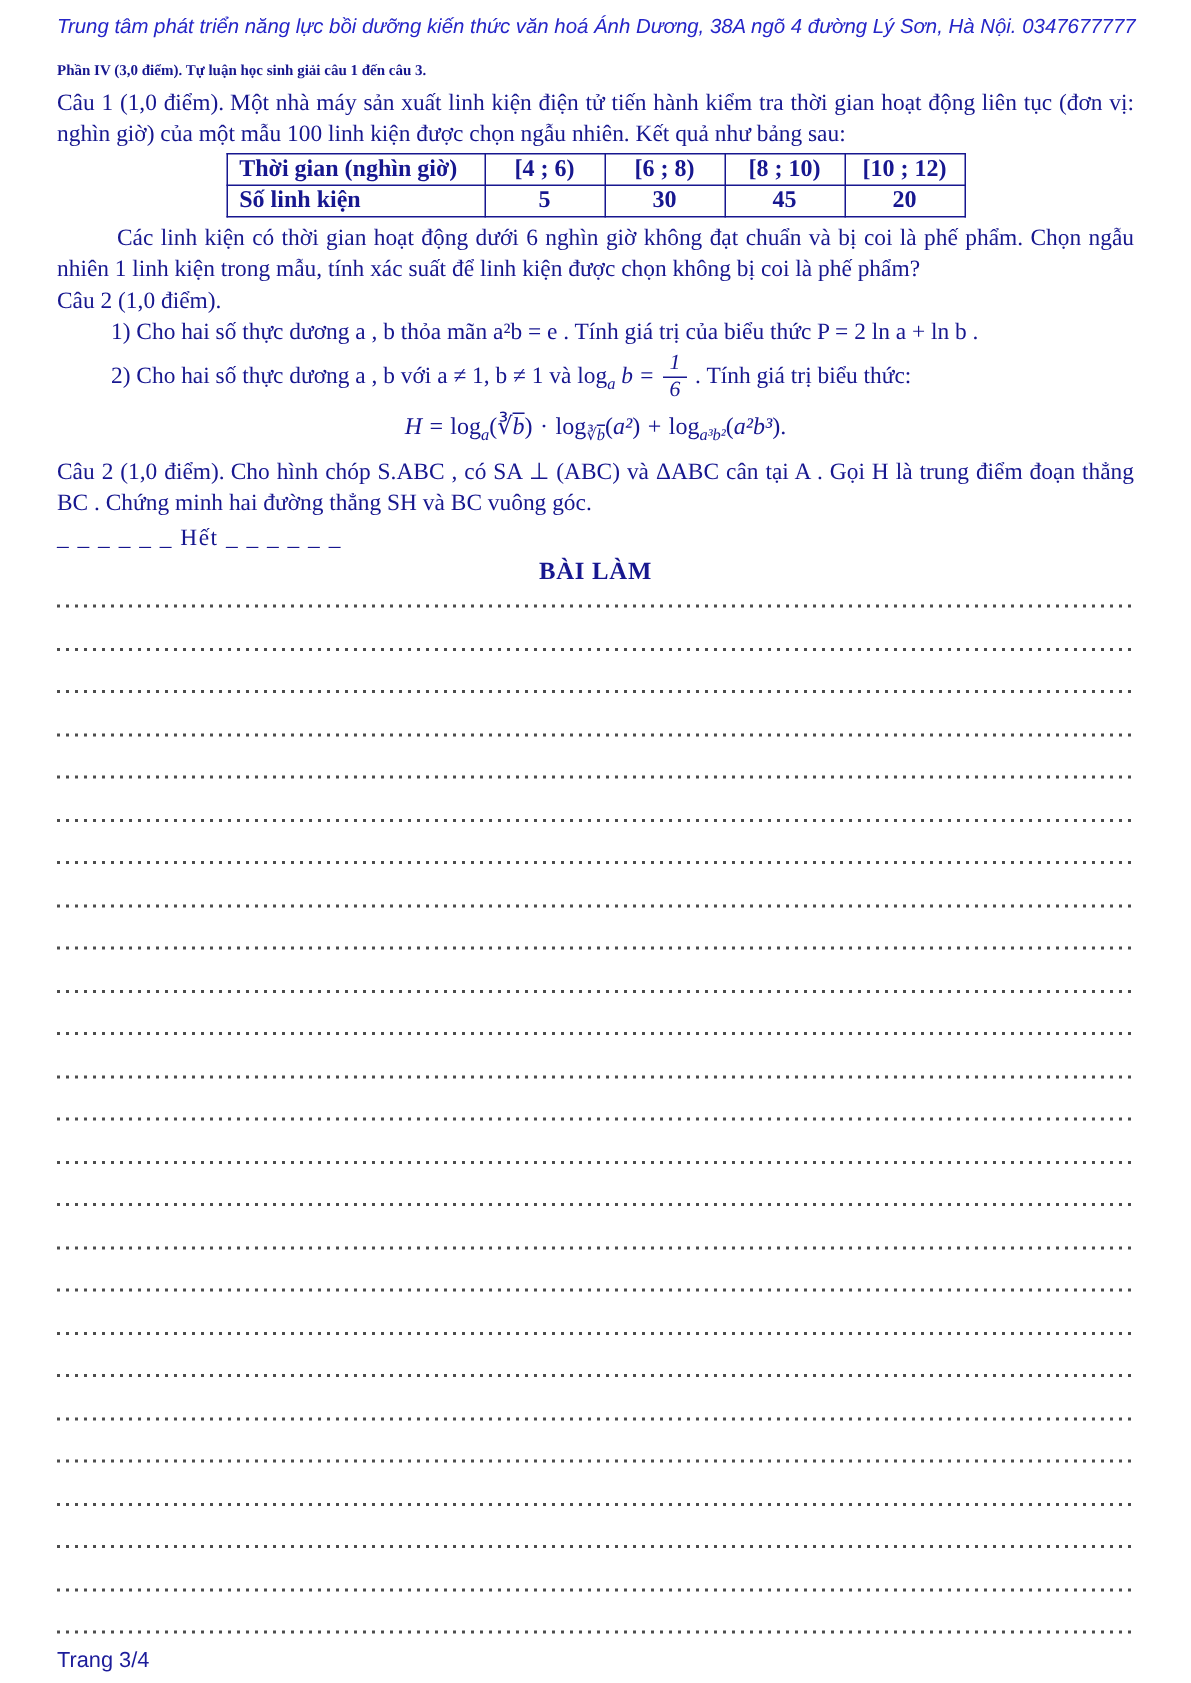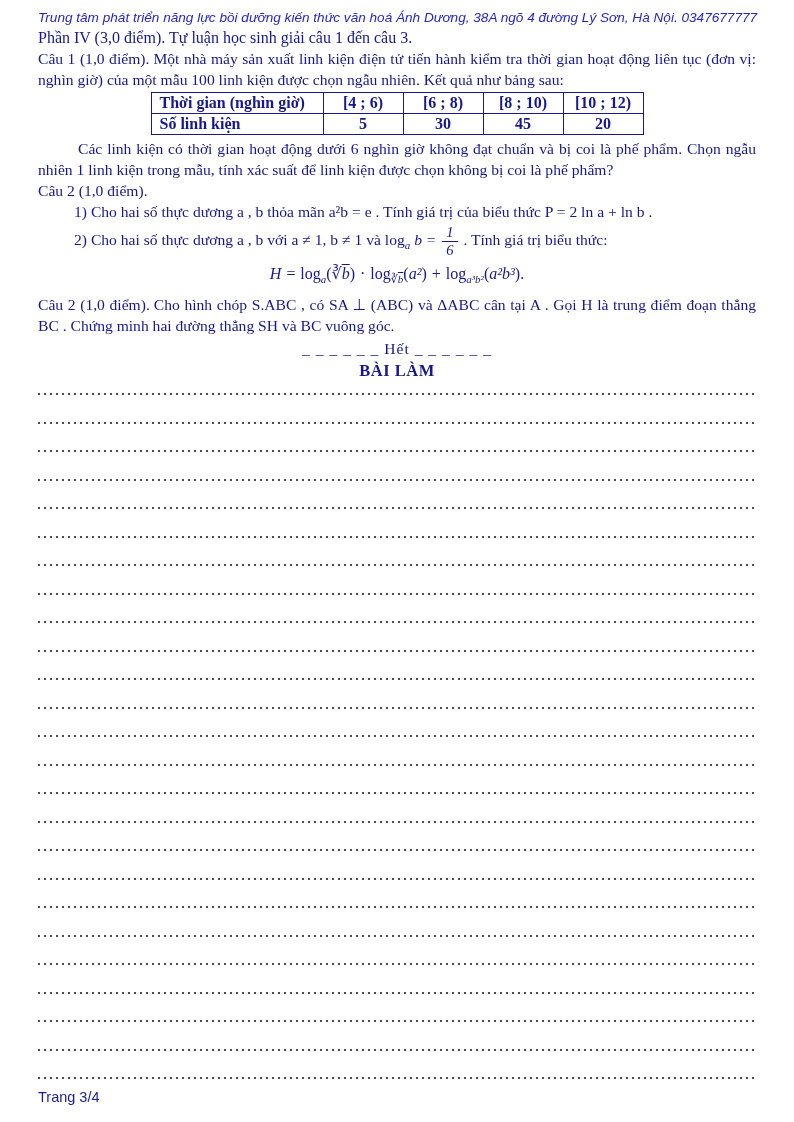--- a/index.html
+++ b/index.html
@@ -16,24 +16,24 @@
   .doc-header {
     font-family: "Liberation Sans", sans-serif;
     font-style: italic;
     color: #2525c8;
     font-size: 13.6px;
     text-align: center;
     white-space: nowrap;
   }
 
   .section-heading {
-    font-weight: normal;
-    font-size: 16px;
+    font-weight: bold;
+    font-size: 10px;
     line-height: 21px;
-    margin-top: 2px;
+    margin-top: 12px;
   }
 
   p.body-par {
     font-size: 15.6px;
     line-height: 21px;
     text-align: justify;
     margin: 0;
   }
   .q-label { font-weight: normal; margin-right: 4px; }
   .indent-first { text-indent: 40px; }
@@ -76,21 +76,21 @@
     text-align: center;
     font-size: 16px;
     margin: 6px 0 7px 0;
     font-style: italic;
   }
   .formula .op { margin: 0 5px; }
   .formula .fn { font-style: normal; }
   .rad { text-decoration: overline; }
 
   .het-line {
-    text-align: center;
+    text-align: left;
     font-size: 15.6px;
     margin-top: 4px;
     letter-spacing: 1px;
   }
   .bai-lam {
     text-align: center;
     font-weight: bold;
     font-size: 16.5px;
     margin-top: 3px;
     letter-spacing: 0.5px;

